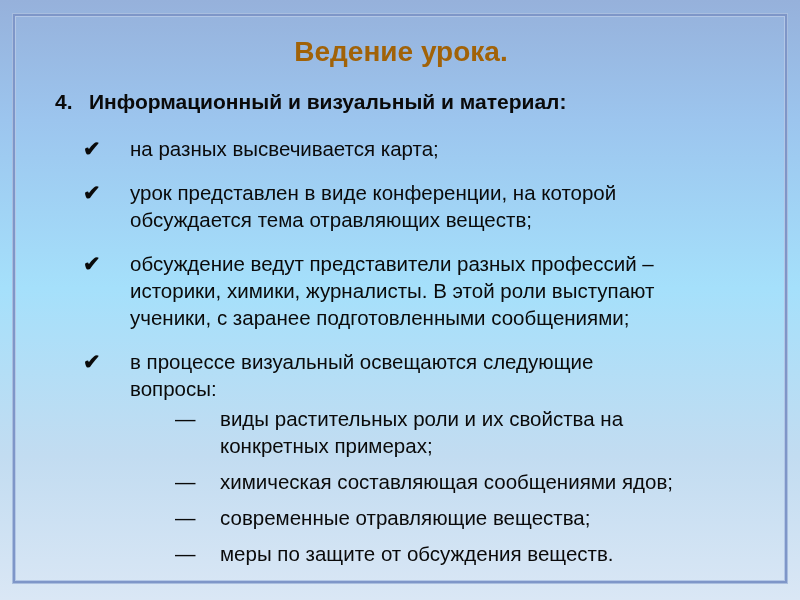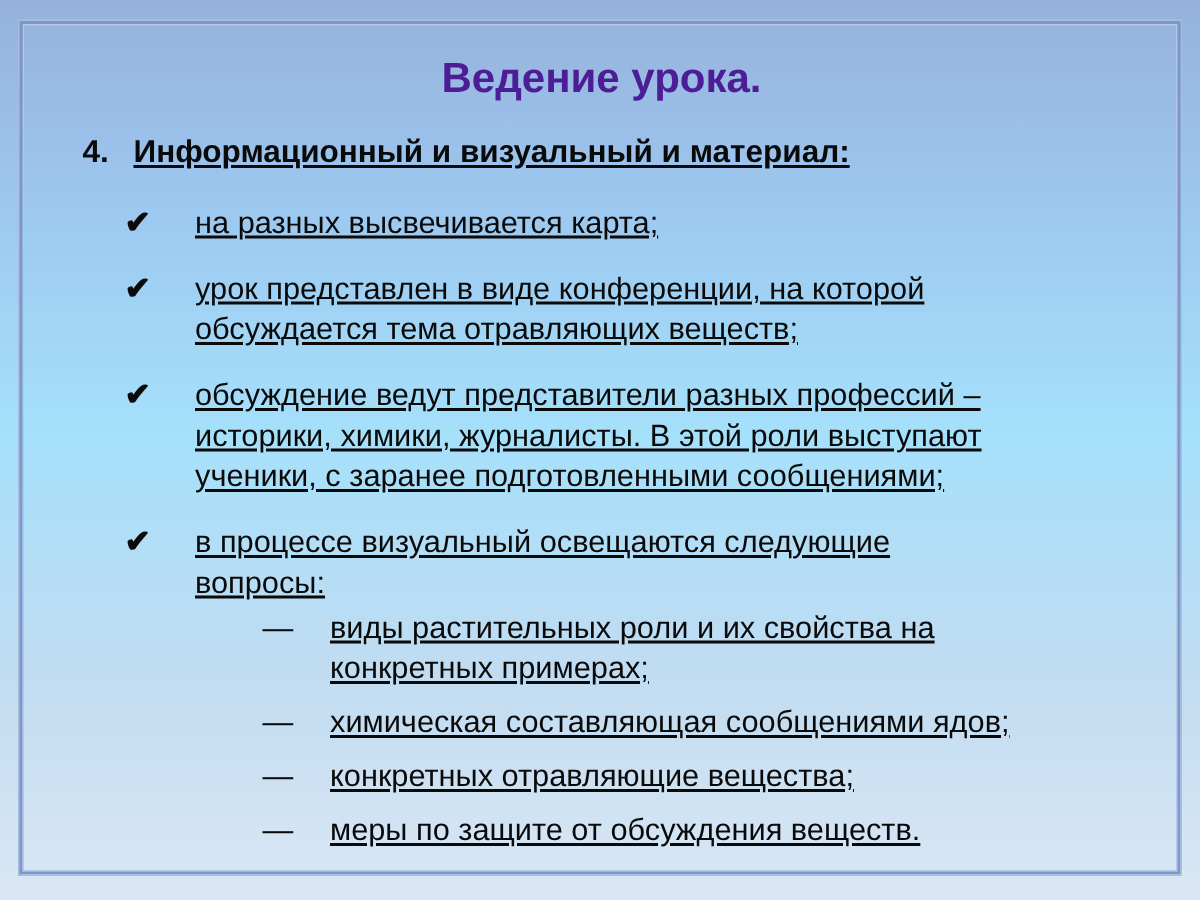--- a/index.html
+++ b/index.html
@@ -35,21 +35,21 @@
     color: #0a0a0a;
     font-size: 20.5px;
     line-height: 27px;
   }
   .title {
     text-align: center;
     font-size: 28px;
     line-height: 32px;
     font-weight: bold;
     margin: 2px 0 20px 0;
-    color: #4c1d95;
+    color: #a16207;
   }
   .section-row {
     display: flex;
     font-weight: bold;
     font-size: 21px;
     line-height: 28px;
     margin: 0 0 19px 0;
   }
   .section-row .num {
     width: 34px;
@@ -72,21 +72,20 @@
     display: flex;
     margin: 0 0 9px 120px;
   }
   .sub-item .marker {
     flex: 0 0 45px;
     width: 45px;
   }
   .itext {
     flex: 1;
     white-space: pre-line;
-    text-decoration: underline;
   }
 </style>
 </head>
 <body>
 
 <div class="frame">
   <div class="content">
 
     <div class="title">Ведение урока.</div>
 
@@ -125,21 +124,21 @@
 конкретных примерах;</span>
     </div>
 
     <div class="sub-item">
       <span class="marker">—</span>
       <span class="itext">химическая составляющая сообщениями ядов;</span>
     </div>
 
     <div class="sub-item">
       <span class="marker">—</span>
-      <span class="itext">конкретных отравляющие вещества;</span>
+      <span class="itext">современные отравляющие вещества;</span>
     </div>
 
     <div class="sub-item">
       <span class="marker">—</span>
       <span class="itext">меры по защите от обсуждения веществ.</span>
     </div>
 
   </div>
 </div>
 

